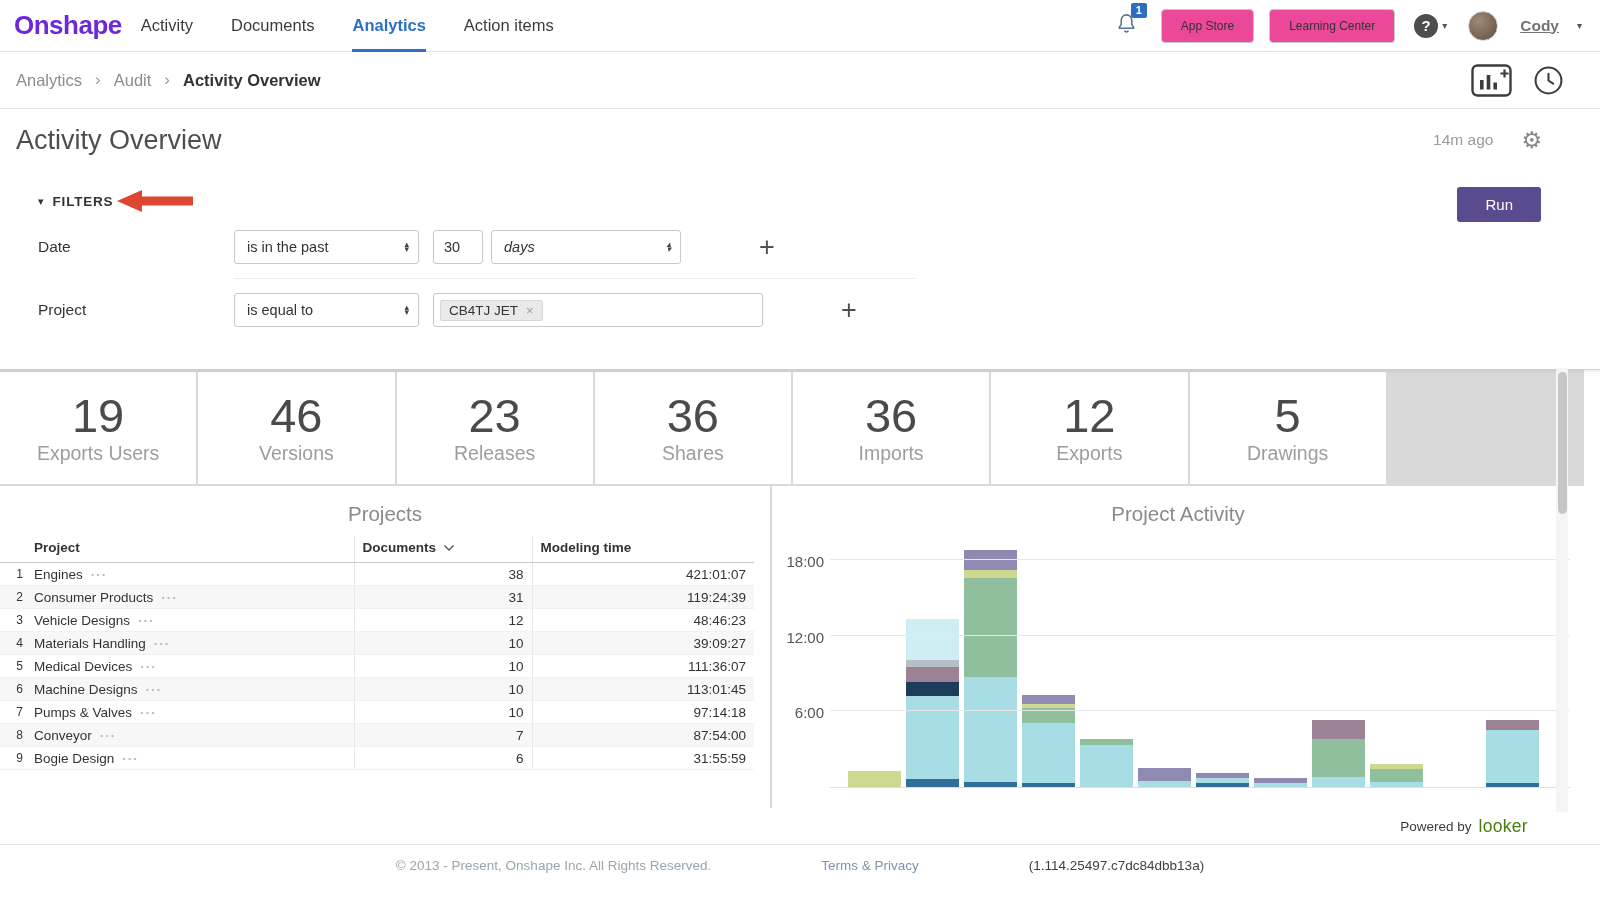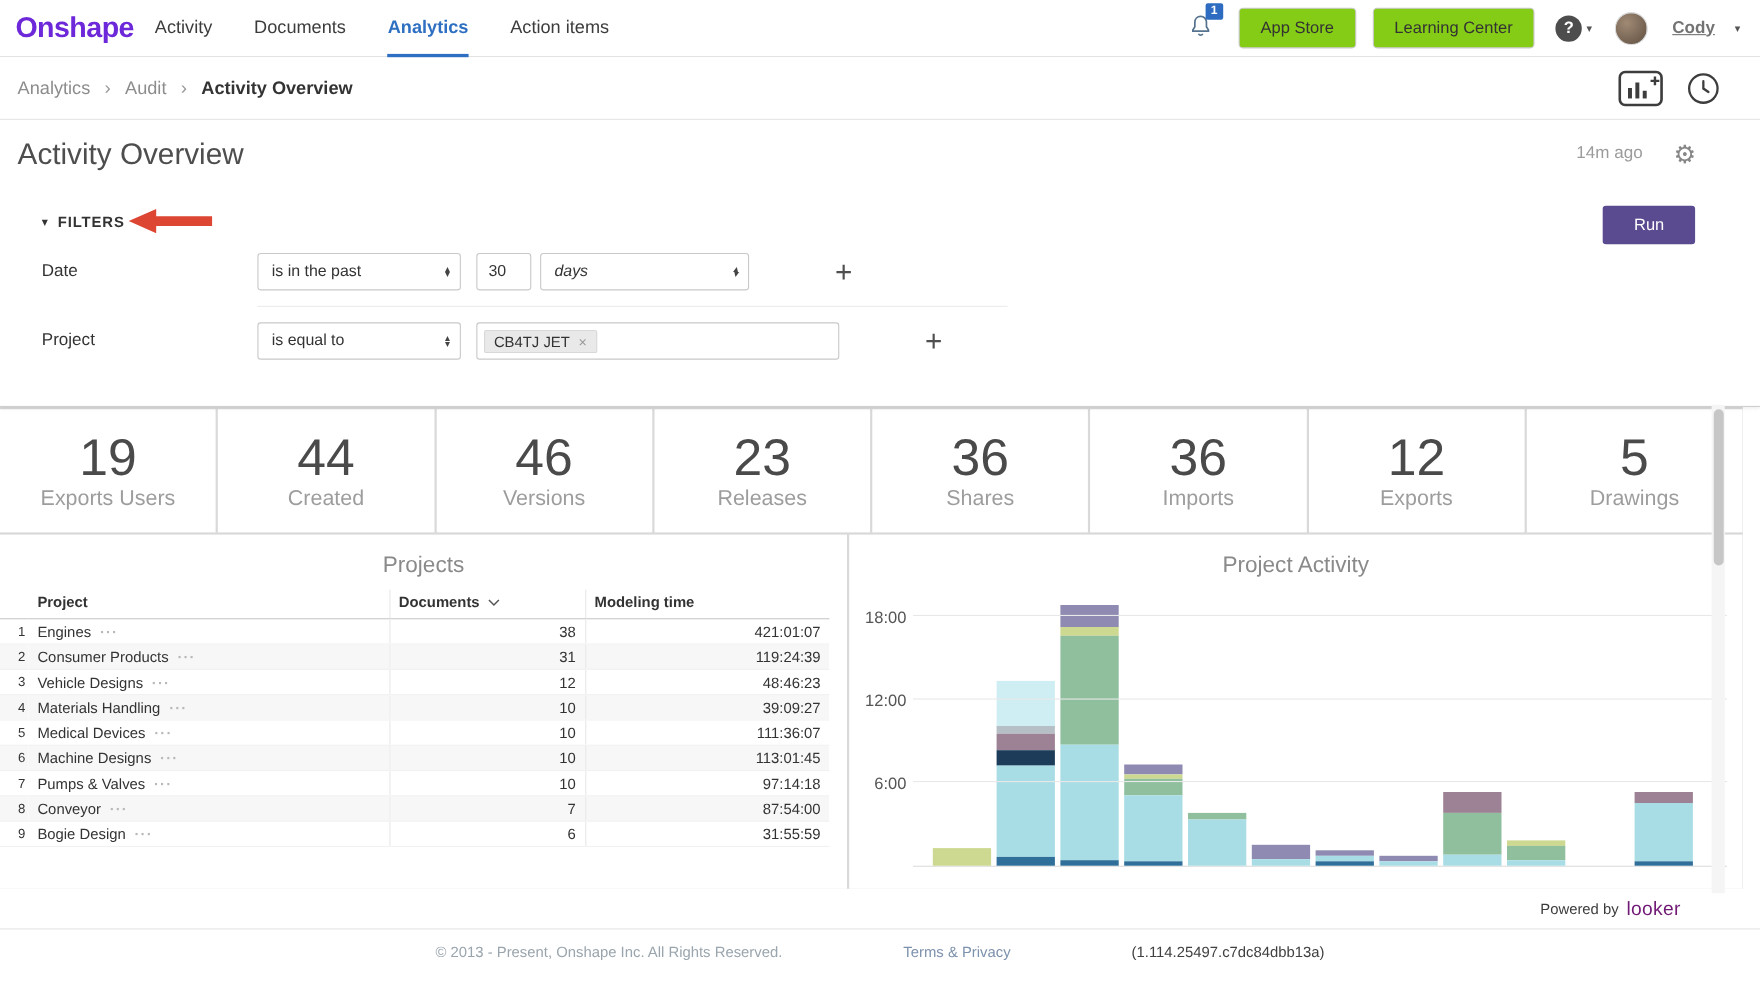--- a/index.html
+++ b/index.html
@@ -12,22 +12,22 @@
   
   .topnav { height:52px; display:flex; align-items:center; padding:0 18px 0 14px;
     border-bottom:1px solid #e0e0e0; background:#fff; }
   .logo { font-size:26px; font-weight:bold; color:#6d28d9; letter-spacing:-0.5px; cursor:pointer; }
   .nav-item { font-size:16.5px; color:#3c3c3c; margin:0 19px; height:52px; line-height:51px; cursor:pointer; }
   .nav-item.active { color:#2e6fc1; font-weight:600; border-bottom:3px solid #2e6fc1; }
   .nav-right { margin-left:auto; display:flex; align-items:center; gap:15px; }
   .bell-wrap { position:relative; margin-right:8px; cursor:pointer; }
   .badge { position:absolute; top:-9px; right:-9px; background:#2d6cc0; color:#fff;
     font-size:11px; font-weight:bold; padding:2px 5px; border-radius:2px; line-height:1; }
-  .btn-outline { border:1px solid #c8c8c8; border-radius:4px; padding:9px 19px; font-size:15px;
-    color:#333; background:#84cc16; cursor:pointer; white-space:nowrap; }
+  .btn-outline { border:1px solid #c8c8c8; border-radius:4px; padding:9px 19px; font-size:12px;
+    color:#333; background:#ec4899; cursor:pointer; white-space:nowrap; }
   .help-wrap { display:flex; align-items:center; gap:4px; cursor:pointer; margin-left:4px; }
   .help-circle { width:24px; height:24px; border-radius:50%; background:#4d4d4d; color:#fff;
     font-size:15px; font-weight:bold; text-align:center; line-height:24px; }
   .caret { font-size:10px; color:#555; }
   .avatar { width:30px; height:30px; border-radius:50%; margin-left:6px;
     background:radial-gradient(circle at 35% 32%, #a08a75, #5f4e40); border:1px solid #d8d8d8; cursor:pointer; }
   .user-name { font-size:15.5px; font-weight:bold; color:#737373; margin:0 3px 0 7px; cursor:pointer;text-decoration:underline; }
 
   
   .crumbbar { height:57px; display:flex; align-items:center; padding:0 36px 0 16px;
@@ -107,21 +107,21 @@
   .chart-plot { position:absolute; left:58px; right:6px; top:0; bottom:0; border-bottom:1px solid #ddd; }
   .gridline { position:absolute; left:0; right:0; height:1px; background:#e8e8e8; }
   .chart-bars { position:absolute; left:18px; right:0; bottom:0; top:0; display:flex; align-items:flex-end; }
   .bar { width:53px; margin-right:5px; display:flex; flex-direction:column-reverse; cursor:pointer; }
   .seg { width:100%; }
 
   
   .powered { height:36px; display:flex; align-items:center; justify-content:flex-end;
     padding-right:56px; gap:7px; background:#fff; width:1584px; }
   .powered-text { font-size:13.5px; color:#3c3c3c; }
-  .looker-brand { font-size:17.5px; color:#701a75; font-weight:500; letter-spacing:0.3px; cursor:pointer; }
+  .looker-brand { font-size:17.5px; color:#4d7c0f; font-weight:500; letter-spacing:0.3px; cursor:pointer; }
   .footer { border-top:1px solid #e4e4e4; height:41px; display:flex; align-items:center;
     justify-content:center; gap:110px; font-size:13.5px; color:#9aa5ad; background:#fff; }
   .footer-terms { color:#7d92ad; cursor:pointer; }
   .footer-version { color:#404040; }
 
   
   .scroll-track { position:absolute; top:368px; left:1556px; width:12px; height:444px; background:#f5f5f5; }
   .scroll-thumb { position:absolute; top:372px; left:1557.5px; width:9px; height:142px; background:#c6c6c6; border-radius:5px; cursor:pointer; }
 </style>
 </head>
@@ -242,24 +242,20 @@
 </section>
 
 <div class="dashboard">
 
   <div class="stats-row">
     <div class="stat">
         <div class="stat-value">19</div>
         <div class="stat-label">Exports Users</div>
       </div>
     <div class="stat">
-        <div class="stat-value">44</div>
-        <div class="stat-label">Created</div>
-      </div>
-    <div class="stat">
         <div class="stat-value">46</div>
         <div class="stat-label">Versions</div>
       </div>
     <div class="stat">
         <div class="stat-value">23</div>
         <div class="stat-label">Releases</div>
       </div>
     <div class="stat">
         <div class="stat-value">36</div>
         <div class="stat-label">Shares</div>

